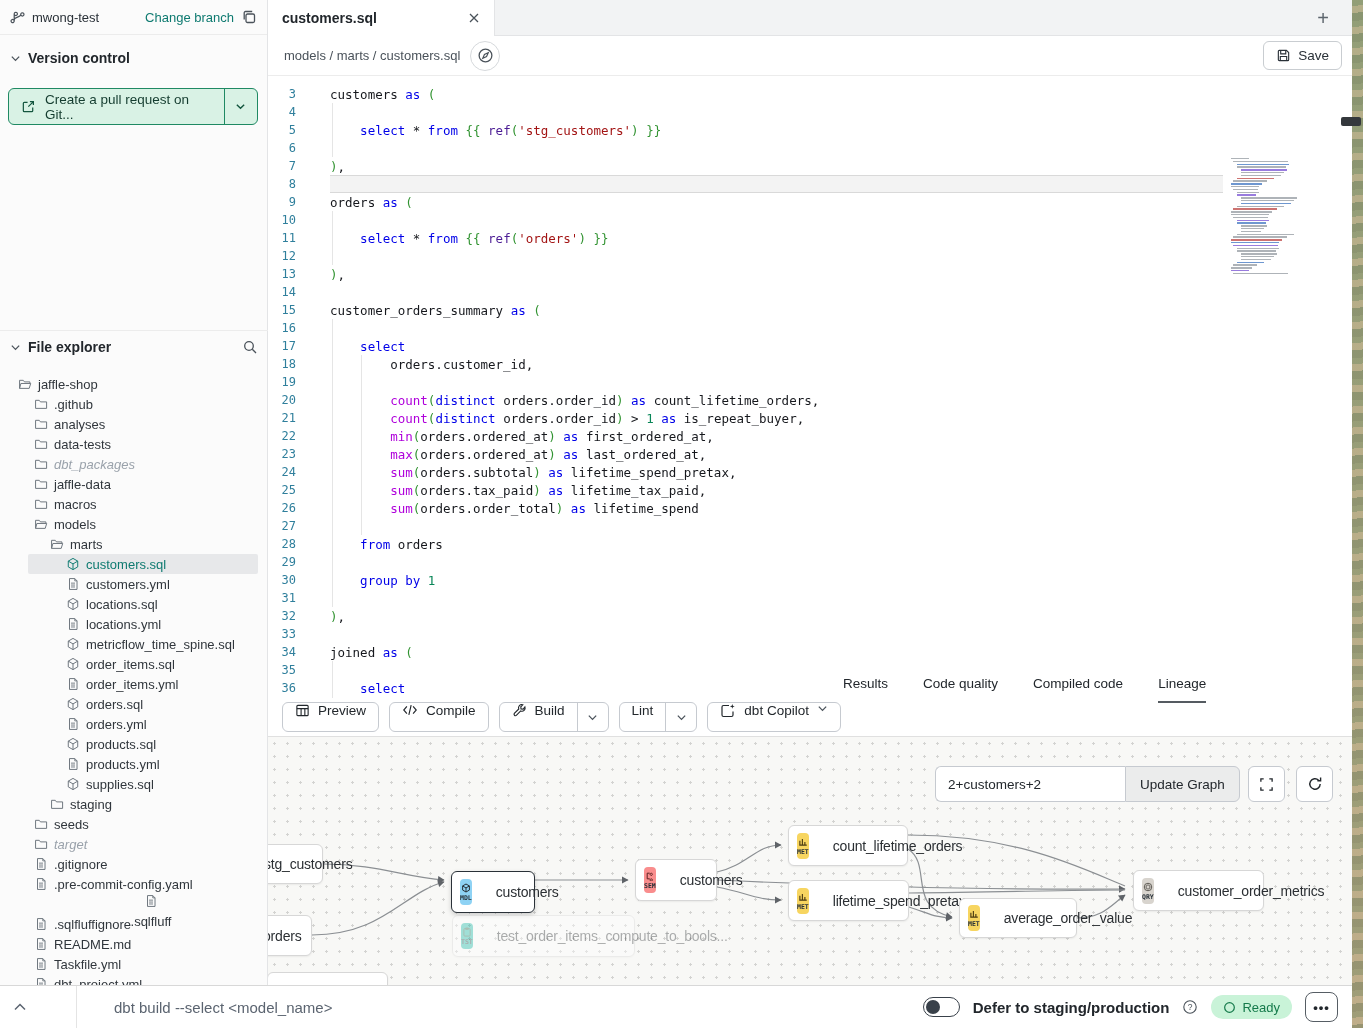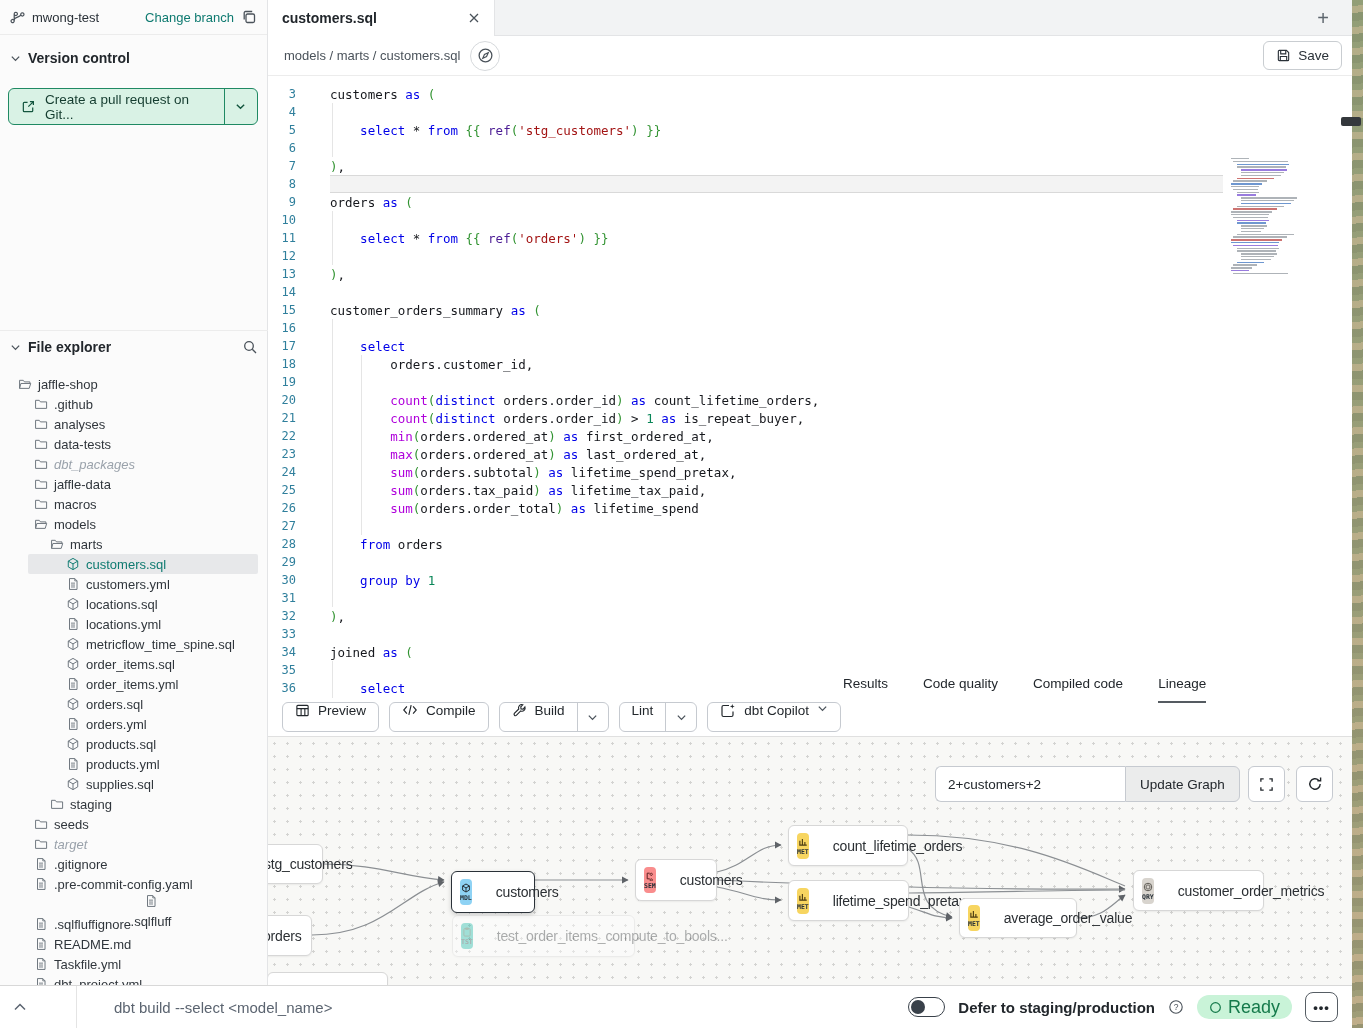--- a/index.html
+++ b/index.html
@@ -112,21 +112,21 @@
     border-top:1px solid #d8d8d8; display:flex; align-items:center; }
   .bb-collapse { width:40px; display:flex; justify-content:center; cursor:pointer; }
   .bb-sep { width:1px; align-self:stretch; background:#e4e4e4; margin-left:36px; }
   .bb-cmd { margin-left:37px; font-size:15px; color:#5b6470; }
   .bb-right { margin-left:auto; display:flex; align-items:center; gap:13px; padding-right:14px; }
   .toggle { width:37px; height:20px; border:1.5px solid #39414a; border-radius:10px; position:relative;
     background:#fff; cursor:pointer; }
   .toggle .knob { position:absolute; left:2px; top:1.5px; width:14px; height:14px; border-radius:50%; background:#39414a; }
   .bb-defer { font-size:15px; font-weight:700; color:#22272c; }
   .ready-pill { height:24px; padding:0 12px; border-radius:12px; background:#c9f3d8;
-    display:flex; align-items:center; gap:6px; font-size:18px; color:#157a4b; }
+    display:flex; align-items:center; gap:6px; font-size:13px; color:#157a4b; }
   .dots-btn { width:33px; height:30px; border:1px solid #565d64; border-radius:8px; background:#fff;
     display:flex; align-items:center; justify-content:center; font-weight:700; color:#22272c;
     letter-spacing:1px; font-size:13px; cursor:pointer; }
 </style>
 </head>
 <body>
 
 <div id="sidebar">
   <div class="sb-top">
     <span class="ic">

